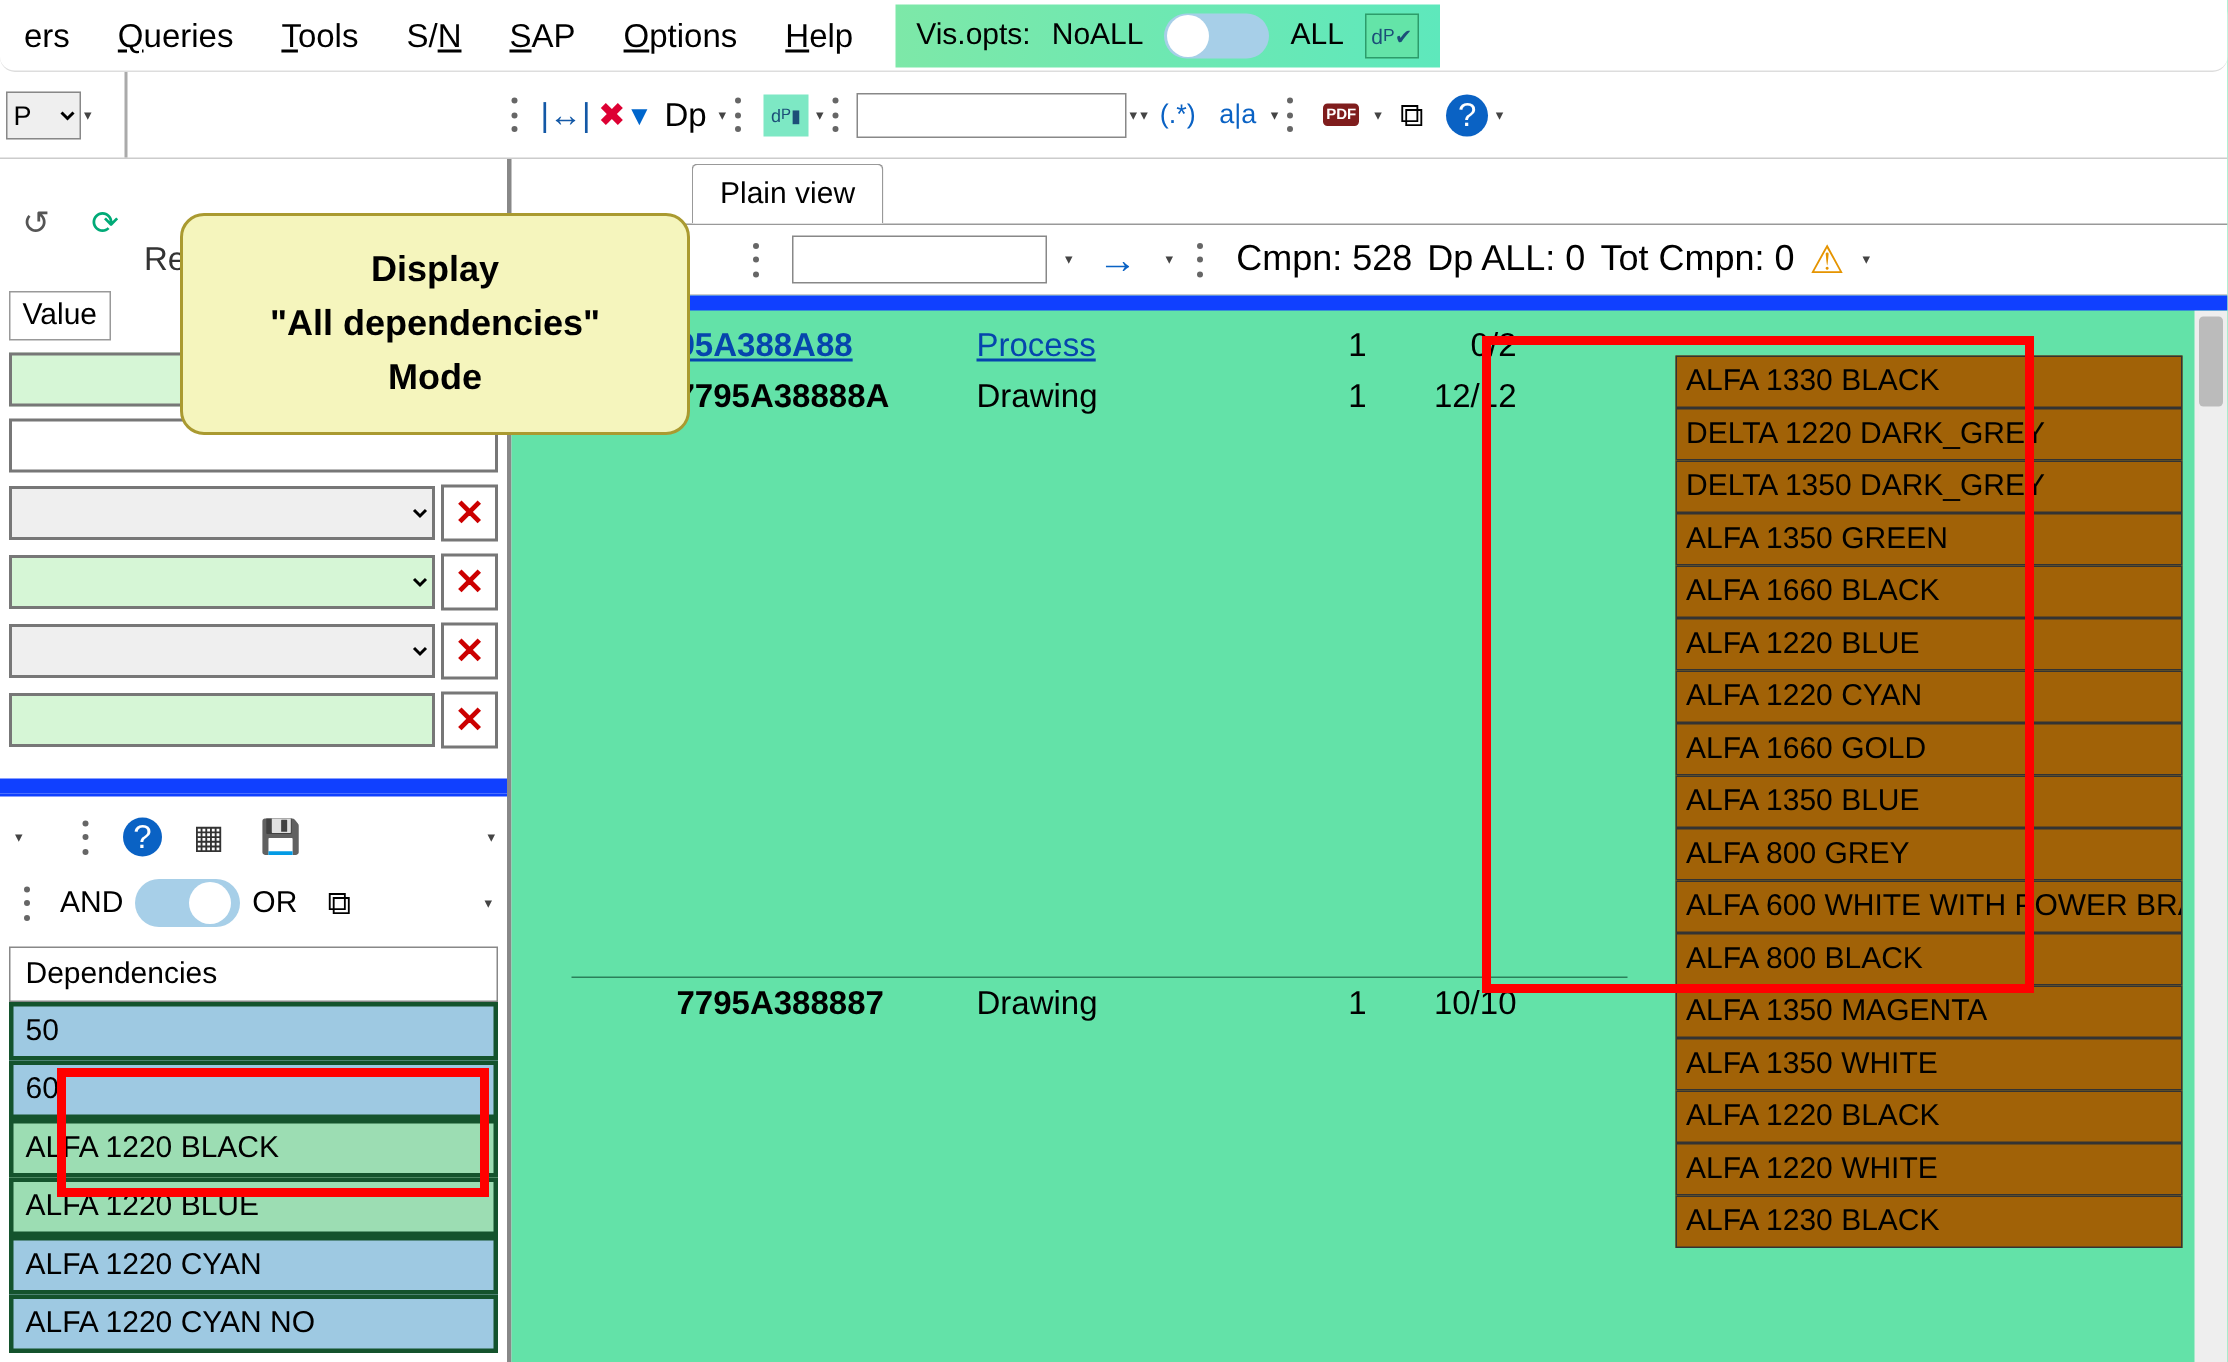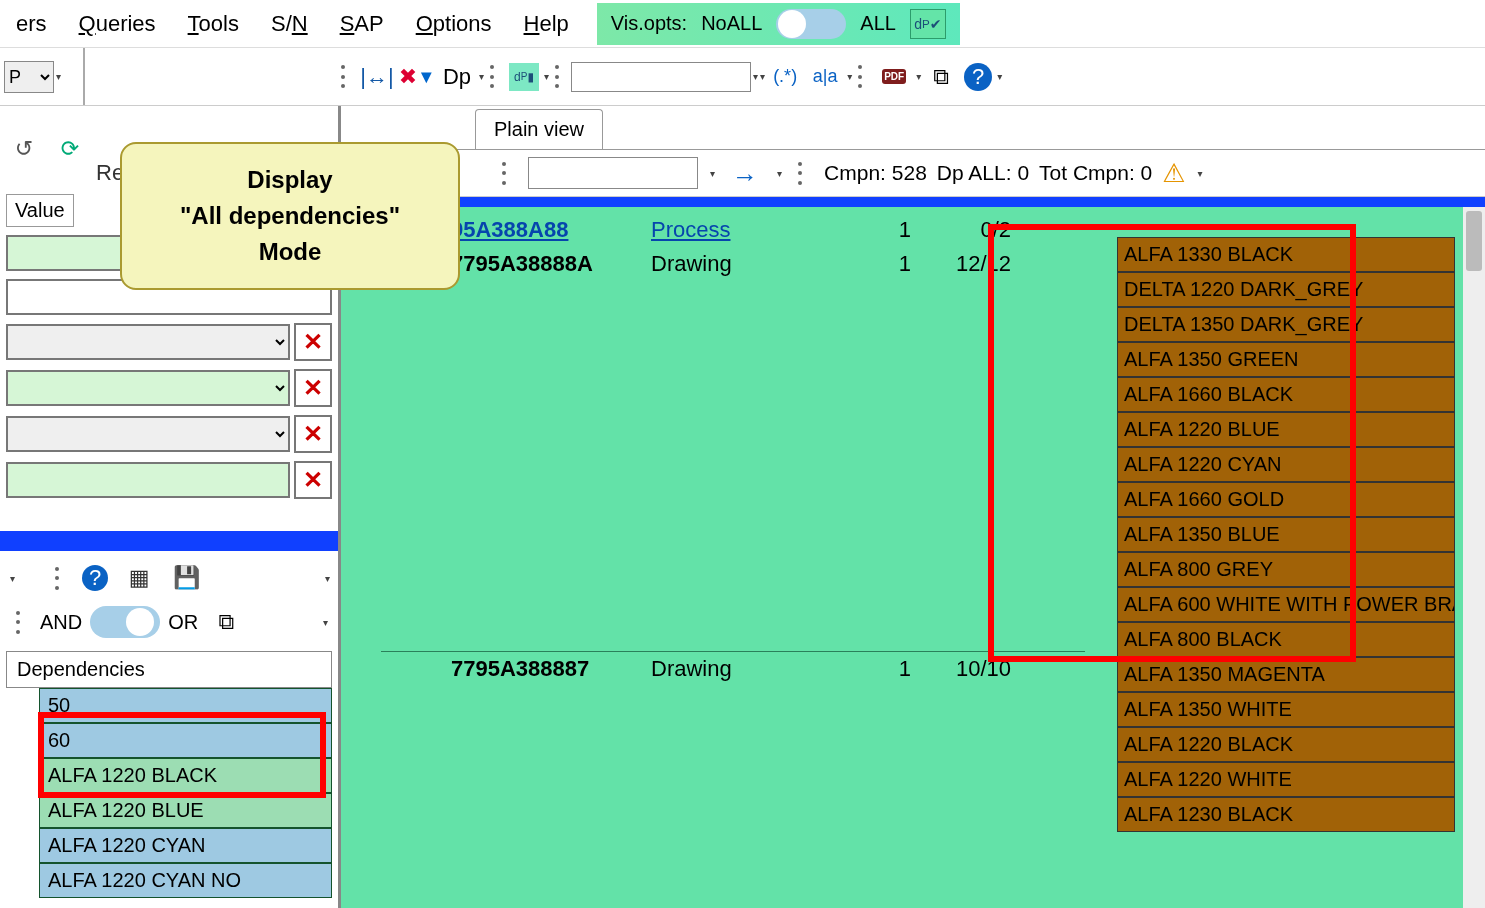--- a/index.html
+++ b/index.html
@@ -12,20 +12,21 @@
   overflow: hidden;
   position: relative;
 }
 .menubar {
   display: flex;
   align-items: center;
   height: 48px;
   padding: 0 0 0 0;
   background: #ffffff;
   border-bottom: 1px solid #ddd;
+  border-radius: 10px;
 }
 .menubar .menu-item {
   padding: 8px 16px;
   font-size: 22px;
   cursor: pointer;
 }
 .menubar .menu-item u { text-decoration: underline; }
 .visopts {
   margin-left: 12px;
   display: flex;
@@ -72,30 +73,30 @@
 }
 .x-btn { width:38px; height:38px; border:2px solid #777; background:#fff;
  display:flex; align-items:center; justify-content:center; font-size:24px; font-weight:bold; color:#cc0000;}
 .blue-divider { height:18px; background:#1040ff; }
 .dep-panel { padding:6px; border-top:2px solid #1040ff;}
 .dep-panel .tb { display:flex; align-items:center; gap:8px; padding:4px 2px;}
 .dep-panel .andor { display:flex; align-items:center; gap:8px; padding:6px 4px; font-size:20px;}
 .dep-panel .toggle2 { width:70px; height:32px; background:#a7cfe8; border-radius:16px; position:relative;}
 .dep-panel .toggle2 .knob{ width:28px; height:28px; background:#fff; border-radius:50%; position:absolute; left:36px; top:2px;}
 .dep-list-hdr { border:1px solid #888; padding:6px 10px; background:#fff; margin-top:6px;}
-.dep-item { border:1px solid #14532d; padding:5px 8px; font-size:20px;margin-left:33px; }
+.dep-item { border:3px solid #14532d; padding:5px 8px; font-size:20px; }
 .dep-blue { background:#9ec9e2; }
 .dep-green { background:#9cddb3; }
 
 .right-col { flex:1; display:flex; flex-direction:column; border-left:3px solid #888;}
-.tab-row { display:flex; padding:0 14px; height:44px; align-items:flex-end; border-bottom:1px solid #999;}
+.tab-row { display:flex; padding:0 0; height:44px; align-items:flex-end; border-bottom:1px solid #999;}
 .tab { border:1px solid #999; border-bottom:none; padding:8px 18px; background:#fff; margin-right:4px; border-radius:4px 4px 0 0;}
 .sub-toolbar { display:flex; align-items:center; padding:6px 8px; gap:10px; border-bottom:1px solid #ccc;}
 .sub-toolbar input[type=text]{ width:170px; height:32px; border:1px solid #888; }
-.sub-toolbar .cmpn { font-size:21px;text-align:right; }
+.sub-toolbar .cmpn { font-size:24px;text-align:right; }
 .warn-icon { color:#e59400; font-size:26px; }
 .content-area { flex:1; background:#63e2a8; position:relative; border-top:10px solid #1040ff; overflow:hidden;}
 .row-line { display:flex; align-items:center; font-size:22px; padding:4px 0 4px 8px;}
 .row-line .code { width:200px; font-weight:bold; }
 .row-line .type { width:160px; }
 .row-line .c1 { width:120px; text-align:right; padding-right:20px;}
 .row-line .c2 { width:80px; text-align:right; }
 .row-line.link .code, .row-line.link .type { color:#0645ad; text-decoration:underline; }
 .dep-right-list { position:absolute; right:30px; top:30px; width:338px; bottom:12px;}
 .dep-right-list .it { border:1px solid #333; padding:5px 6px; background:#a16207; font-size:20px; white-space:nowrap; overflow:hidden;}

